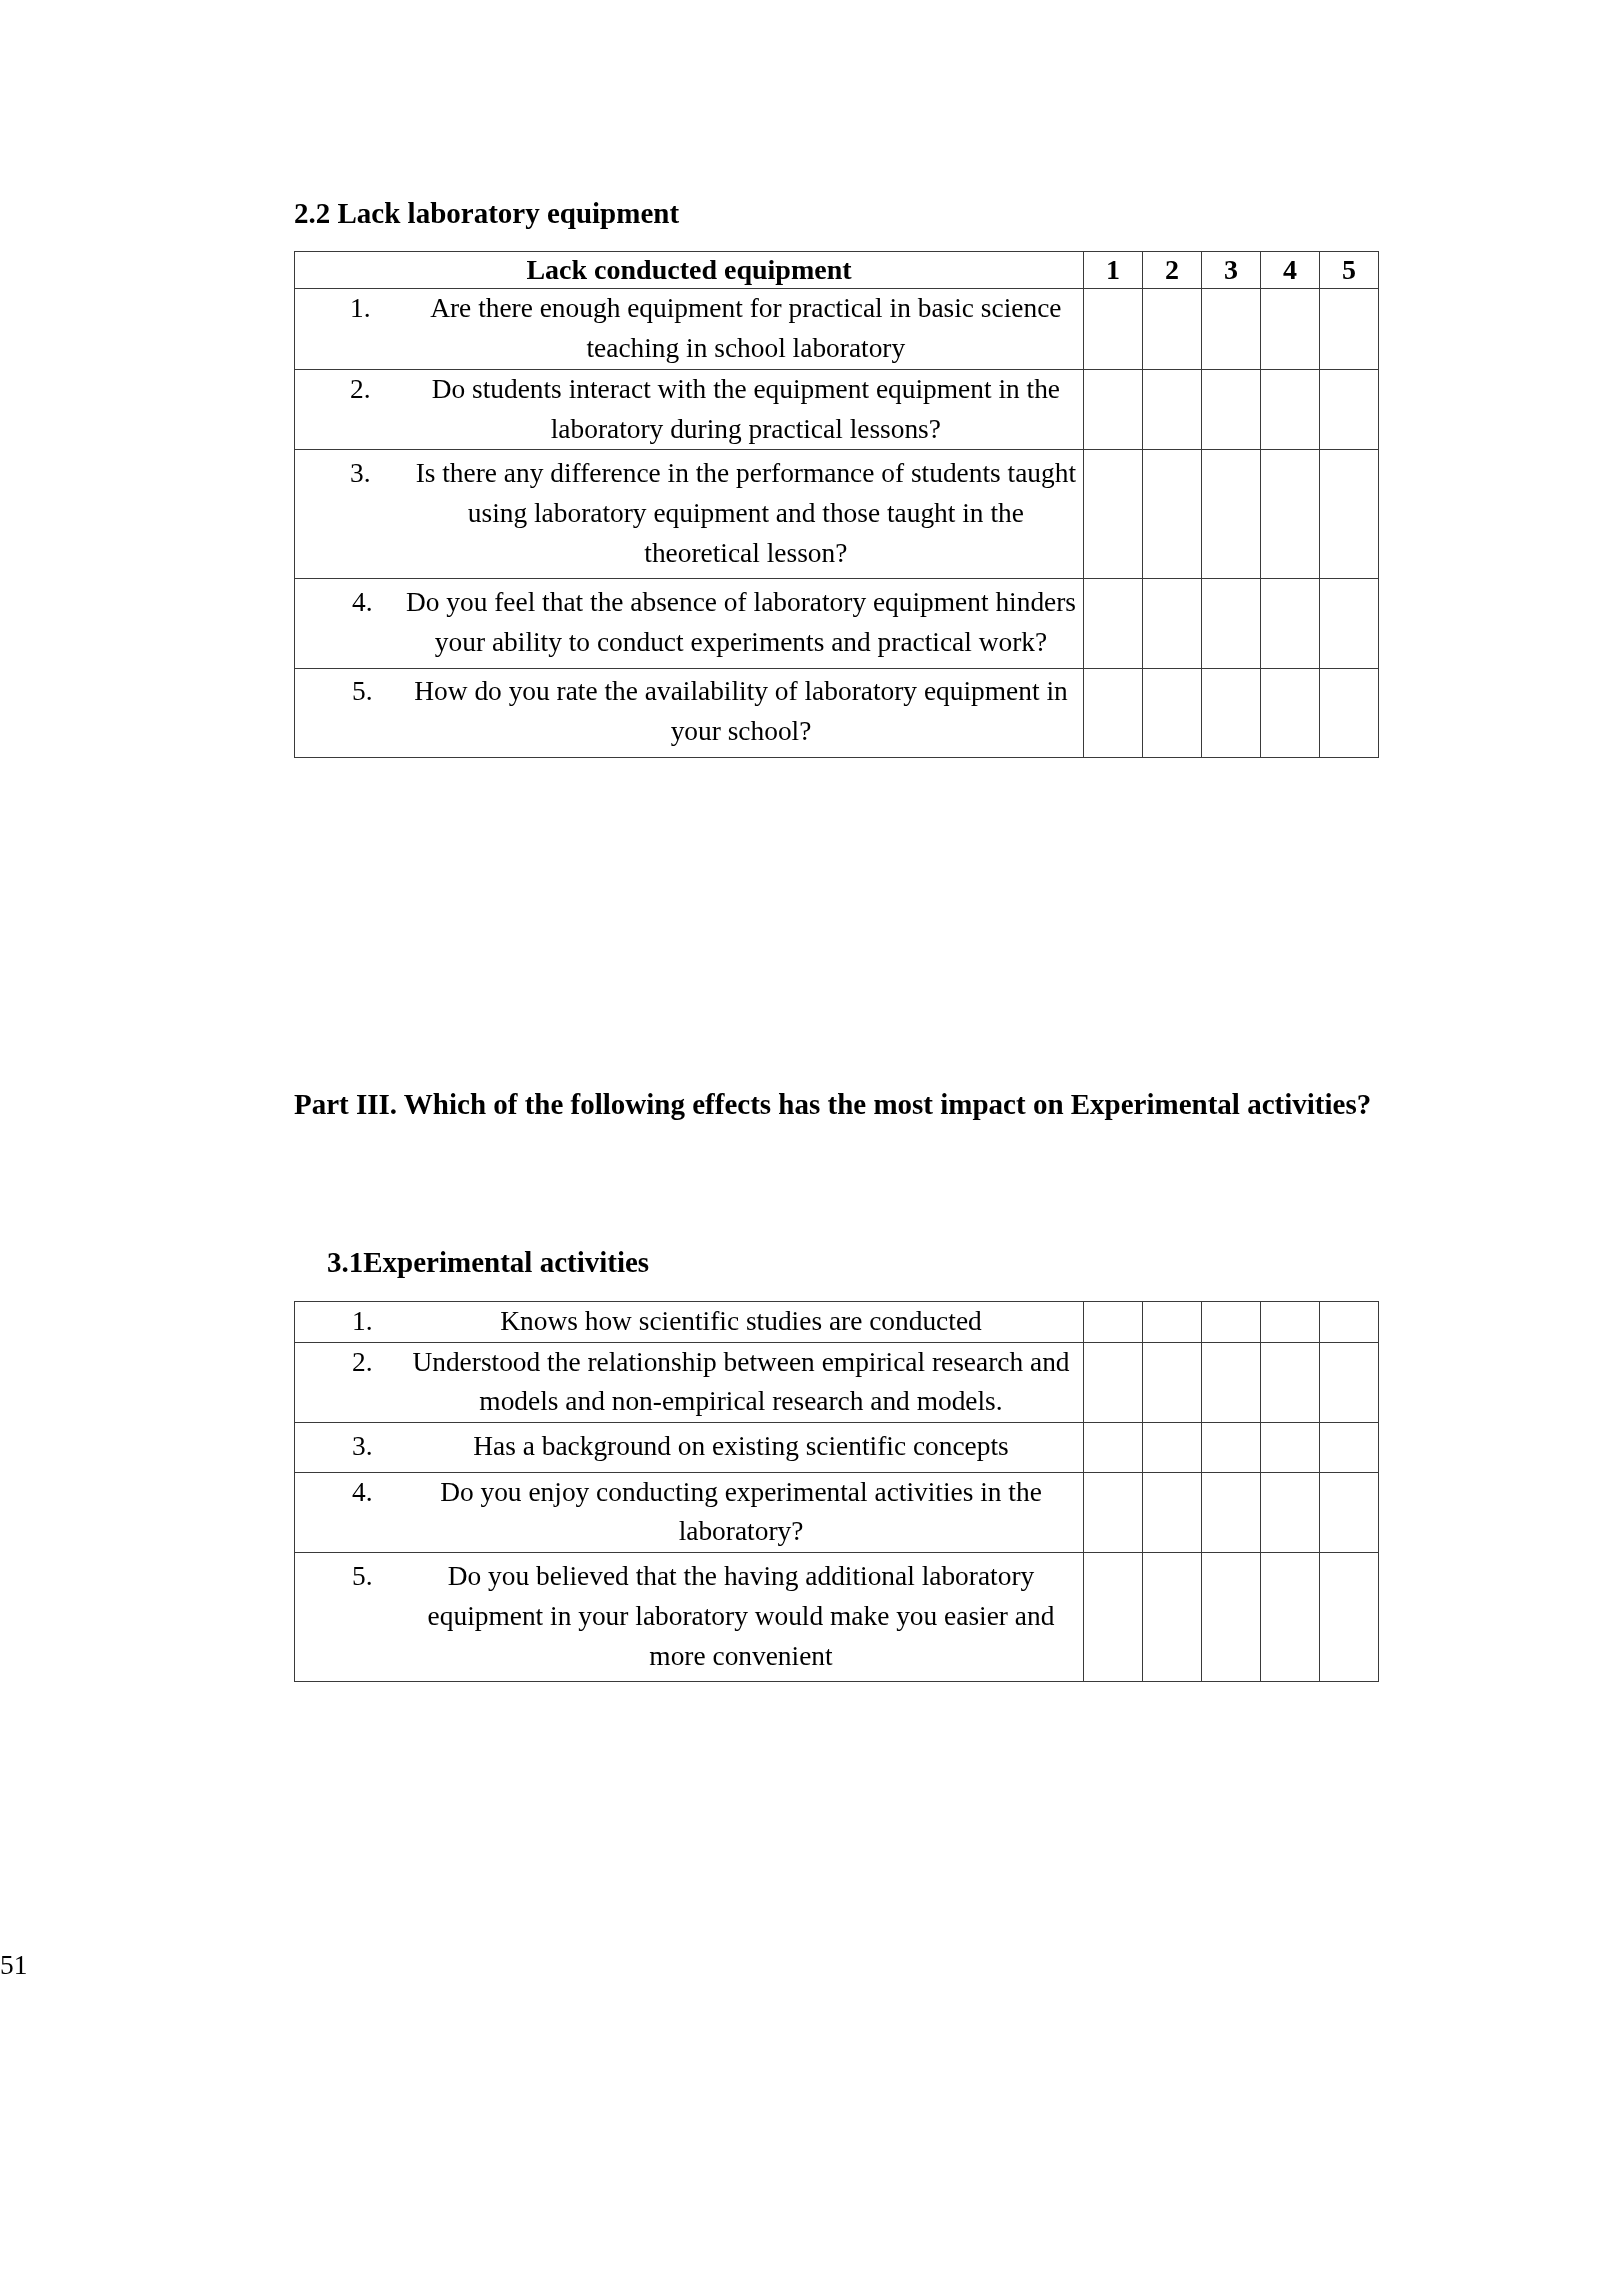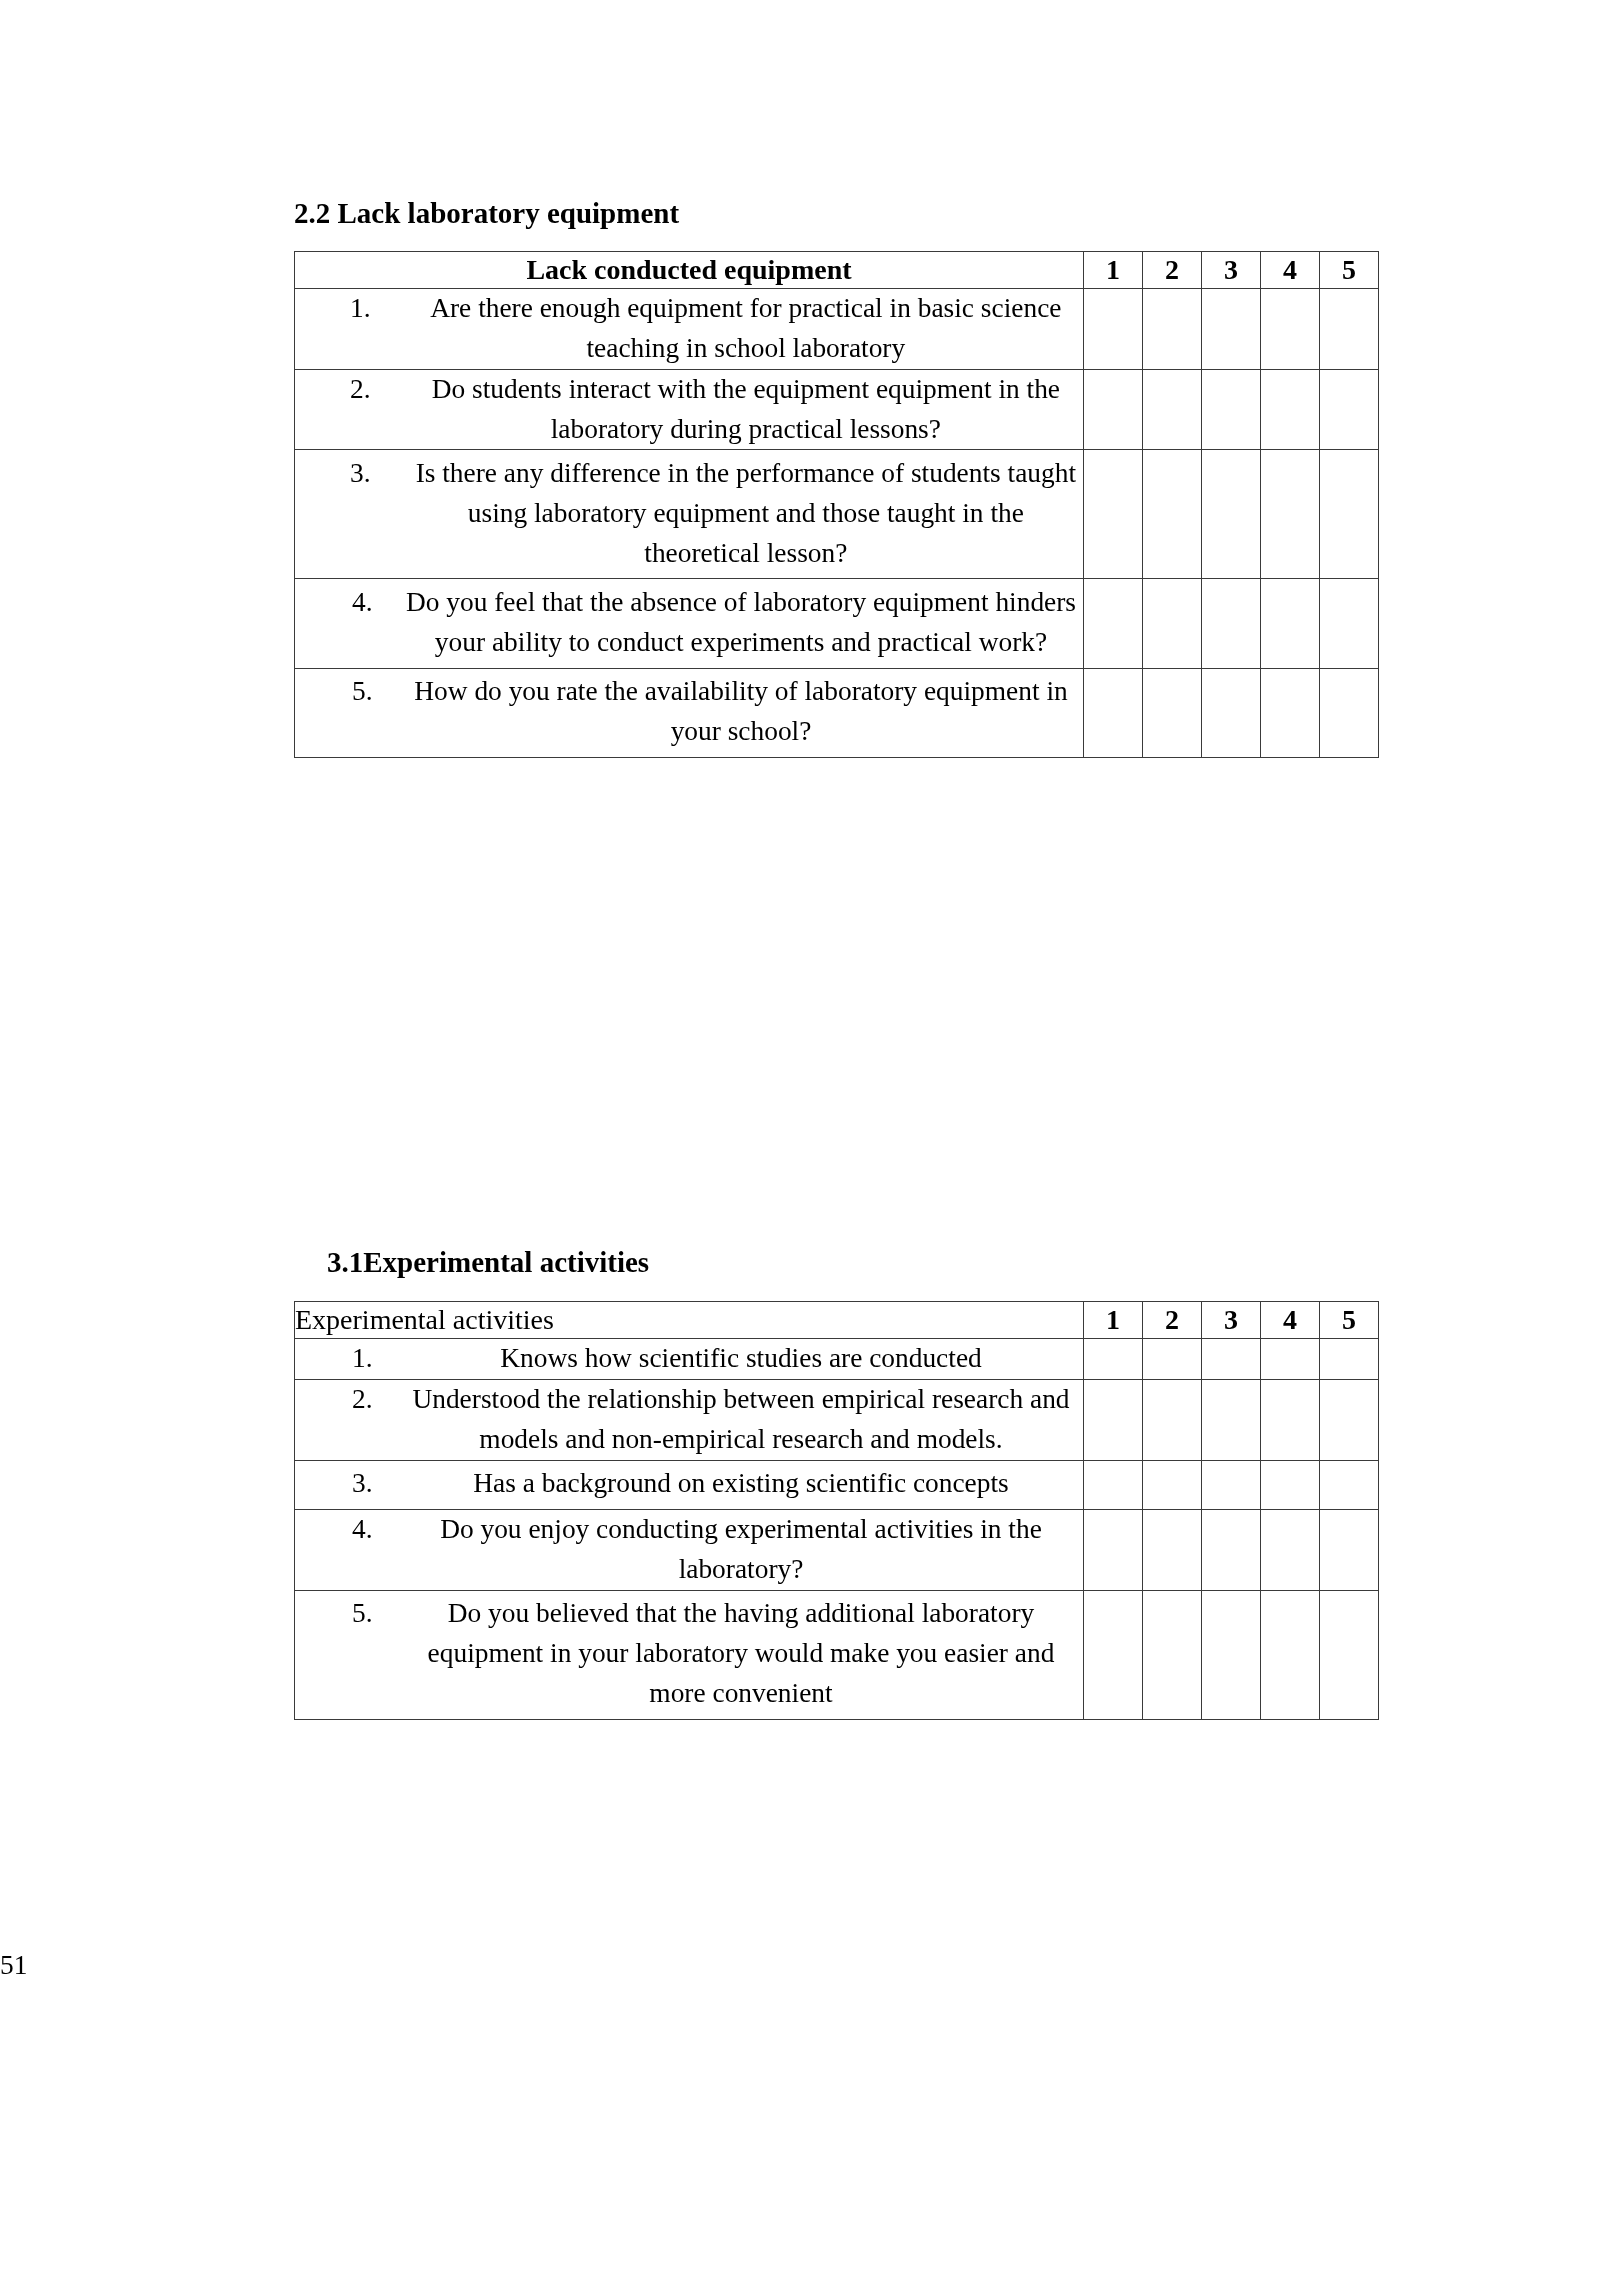--- a/index.html
+++ b/index.html
@@ -211,41 +211,34 @@
         </td>
         <td class="ans-cell"></td>
         <td class="ans-cell"></td>
         <td class="ans-cell"></td>
         <td class="ans-cell"></td>
         <td class="ans-cell"></td>
       </tr>
     </tbody>
   </table>
 
+  <div class="part-heading" id="part-iii">Part III. Which of the following effects has the most impact on Experimental activities?</div>
 
   <div class="heading" id="heading-3-1">3.1Experimental activities</div>
 
   <table class="q-table" id="table-exp">
     <colgroup>
       <col class="col-text">
       <col class="col-scale">
         <col class="col-scale">
         <col class="col-scale">
         <col class="col-scale">
         <col class="col-scale">
     </colgroup>
     <tbody>
-      <tr>
-        <td class="hdr-cell-left">Experimental activities</td>
-        <td class="hdr-num">1</td>
-        <td class="hdr-num">2</td>
-        <td class="hdr-num">3</td>
-        <td class="hdr-num">4</td>
-        <td class="hdr-num">5</td>
-      </tr>
 
       <tr>
         <td class="q-cell">
           <div class="q-item">
             <span class="q-num wide-gap">1.</span>
             <span class="q-text indent-b">Knows how scientific studies are conducted</span>
           </div>
         </td>
         <td class="ans-cell"></td>
         <td class="ans-cell"></td>

